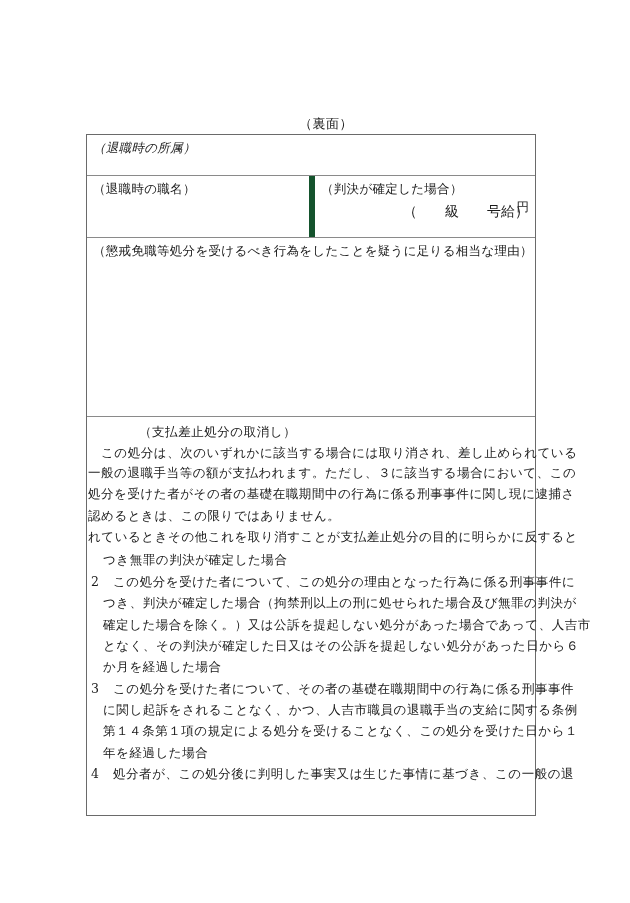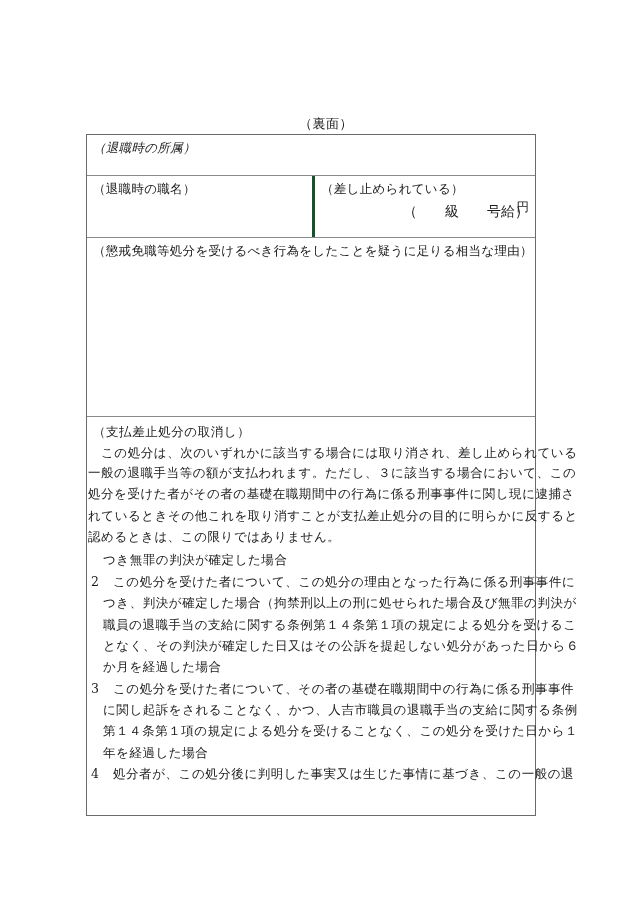--- a/index.html
+++ b/index.html
@@ -49,21 +49,21 @@
   .label {
     font-size: 12.5px;
     line-height: 16px;
     white-space: nowrap;
     letter-spacing: 0.3px;
   }
   .cell-left {
     position: absolute;
     left: 0; top: 0;
     width: 228px; height: 100%;
-    border-right: 3px solid #14532d;
+    border-right: 6px solid #14532d;
     box-sizing: border-box;
   }
   .cell-right {
     position: absolute;
     left: 228px; top: 0;
     width: 220px; height: 100%;
   }
   .pad { position: absolute; left: 6px; top: 5px; }
   .yen {
     position: absolute;
@@ -83,21 +83,21 @@
     width: 448px;
     font-size: 12.5px;
     line-height: 21.4px;
     letter-spacing: 0.55px;
   }
   .line {
     display: block;
     white-space: nowrap;
     height: 21.4px;
   }
-  .l-title { padding-left: 6px; }
+  .l-title { padding-left: 6px; margin-left: 46px; }
   .l-para-first { padding-left: 14px; text-align: center; }
   .l-para { padding-left: 1px; font-family: Liberation Mono, monospace; }
   .l-item { padding-left: 4px; }
   .l-item .num { display: inline-block; width: 22px; }
   .l-cont { padding-left: 16px; }
 </style>
 </head>
 <body>
 
 <div class="page-heading">（裏面）</div>
@@ -106,45 +106,45 @@
 
   <div class="row row-affiliation">
     <span class="label pad">（退職時の所属）</span>
   </div>
 
   <div class="row row-position">
     <div class="cell-left">
       <span class="label pad">（退職時の職名）</span>
     </div>
     <div class="cell-right">
-      <span class="label pad">（差し止められている）</span>
+      <span class="label pad">（判決が確定した場合）</span>
       <span class="yen">円</span>
       <span class="grade">（　　級　　号給）</span>
     </div>
   </div>
 
   <div class="row row-reason">
     <span class="label pad">（懲戒免職等処分を受けるべき行為をしたことを疑うに足りる相当な理由）</span>
   </div>
 
   <div class="row row-cancel">
     <div class="cancel-body">
       <span class="line l-title">（支払差止処分の取消し）</span>
 
       <span class="line l-para-first">この処分は、次のいずれかに該当する場合には取り消され、差し止められている</span>
       <span class="line l-para">一般の退職手当等の額が支払われます。ただし、３に該当する場合において、この</span>
       <span class="line l-para">処分を受けた者がその者の基礎在職期間中の行為に係る刑事事件に関し現に逮捕さ</span>
+      <span class="line l-para">認めるときは、この限りではありません。</span>
       <span class="line l-para">れているときその他これを取り消すことが支払差止処分の目的に明らかに反すると</span>
-      <span class="line l-para">認めるときは、この限りではありません。</span>
 
       <span class="line l-cont">つき無罪の判決が確定した場合</span>
 
       <span class="line l-item"><span class="num">2</span><span>この処分を受けた者について、この処分の理由となった行為に係る刑事事件に</span></span>
       <span class="line l-cont">つき、判決が確定した場合（拘禁刑以上の刑に処せられた場合及び無罪の判決が</span>
-      <span class="line l-cont">職員の退職手当の支給に関する条例第１４条第１項の規定による処分を受けるこ</span>
+      <span class="line l-cont">確定した場合を除く。）又は公訴を提起しない処分があった場合であって、人吉市</span>
       <span class="line l-cont">となく、その判決が確定した日又はその公訴を提起しない処分があった日から６</span>
       <span class="line l-cont">か月を経過した場合</span>
 
       <span class="line l-item"><span class="num">3</span><span>この処分を受けた者について、その者の基礎在職期間中の行為に係る刑事事件</span></span>
       <span class="line l-cont">に関し起訴をされることなく、かつ、人吉市職員の退職手当の支給に関する条例</span>
       <span class="line l-cont">第１４条第１項の規定による処分を受けることなく、この処分を受けた日から１</span>
       <span class="line l-cont">年を経過した場合</span>
 
       <span class="line l-item"><span class="num">4</span><span>処分者が、この処分後に判明した事実又は生じた事情に基づき、この一般の退</span></span>
     </div>

